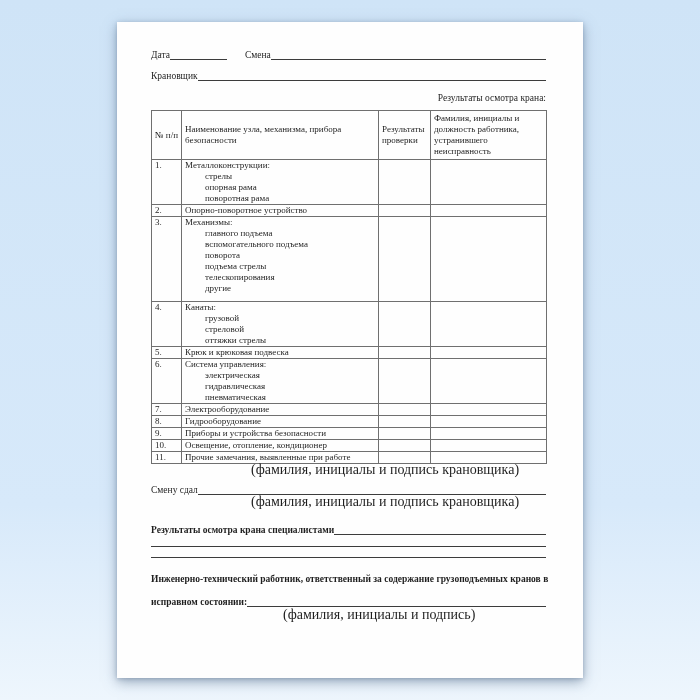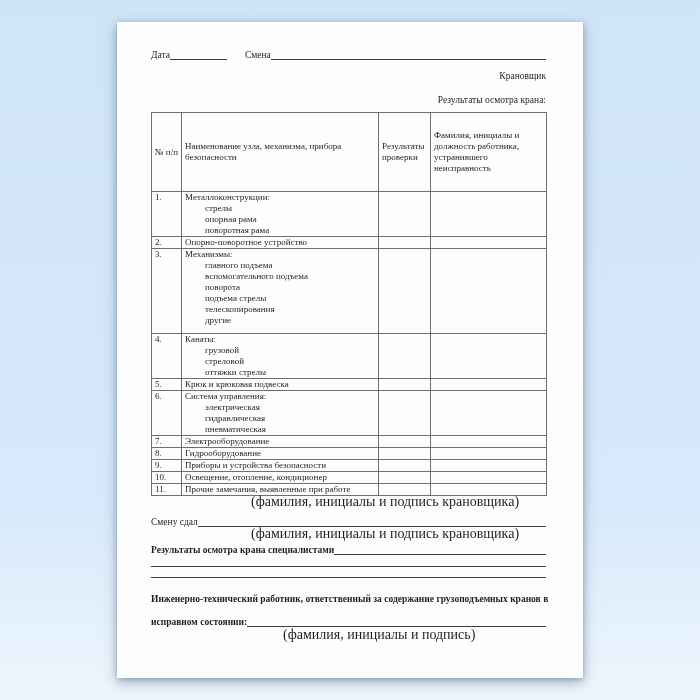--- a/index.html
+++ b/index.html
@@ -14,44 +14,44 @@
     box-shadow: 0 4px 12px rgba(88,112,140,.55), 0 1px 4px rgba(88,112,140,.35);
     font-family:"Liberation Serif","DejaVu Serif",serif;
     font-size:9.5px; line-height:11px; color: var(--text,#1f1f1f);
   }
   .frow { display:flex; align-items:flex-end; }
   .uline { border-bottom:1px solid var(--line,#3c3c3c); margin-bottom:1px; height:0; }
   .grow { flex:1 1 auto; }
   .w57 { width:57px; flex:0 0 auto; }
   .gap18 { margin-left:18px; }
   .lbl { white-space:nowrap; }
-  .mt10 { margin-top:10px;flex-direction:column; }
+  .mt10 { margin-top:10px; }
   .mt11 { margin-top:11px;text-align:right; }
 
   table.insp { width:395px; border-collapse:collapse; table-layout:fixed; margin-top:6px; }
   table.insp th, table.insp td {
     border:1px solid #6f6f6f; padding:0 3px; vertical-align:top;
     font-weight:normal; text-align:left; font-size:9px; line-height:11px;
     overflow:hidden;
   }
-  table.insp thead th { vertical-align:middle; padding:17px 3px; }
+  table.insp thead th { vertical-align:middle; padding:2px 3px; }
   .col-num { width:30px; }
   .col-name { width:197px; }
   .col-result { width:52px; }
   .col-fixer { width:116px; }
   td .sub { padding-left:20px; }
   td .blank-line { height:7px; }
 
   .sig-row { margin-top:26px; }
   .sig-caption { font-size:14px; line-height:10px; margin-top:1px; }
   .cap-shift { margin-left:100px; }
   .cap-eng { margin-left:132px; margin-top:2px; }
   .sig-row2 { margin-top:10px; }
   .bold { font-weight:bold; }
-  .spec-row { margin-top:6px; }
+  .spec-row { margin-top:18px; }
   .fill-a { height:10px; }
   .fill-b { height:9px; }
   .eng-p1 { margin-top:16px; white-space:nowrap; }
   .eng-row2 { margin-top:12px; }
 </style>
 </head>
 <body>
 
 <div class="stage">
   <div class="paper">

